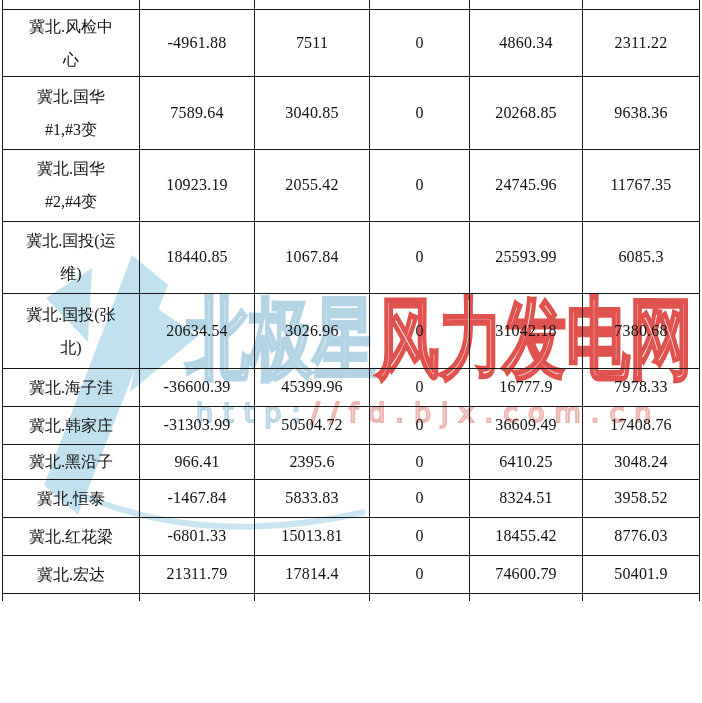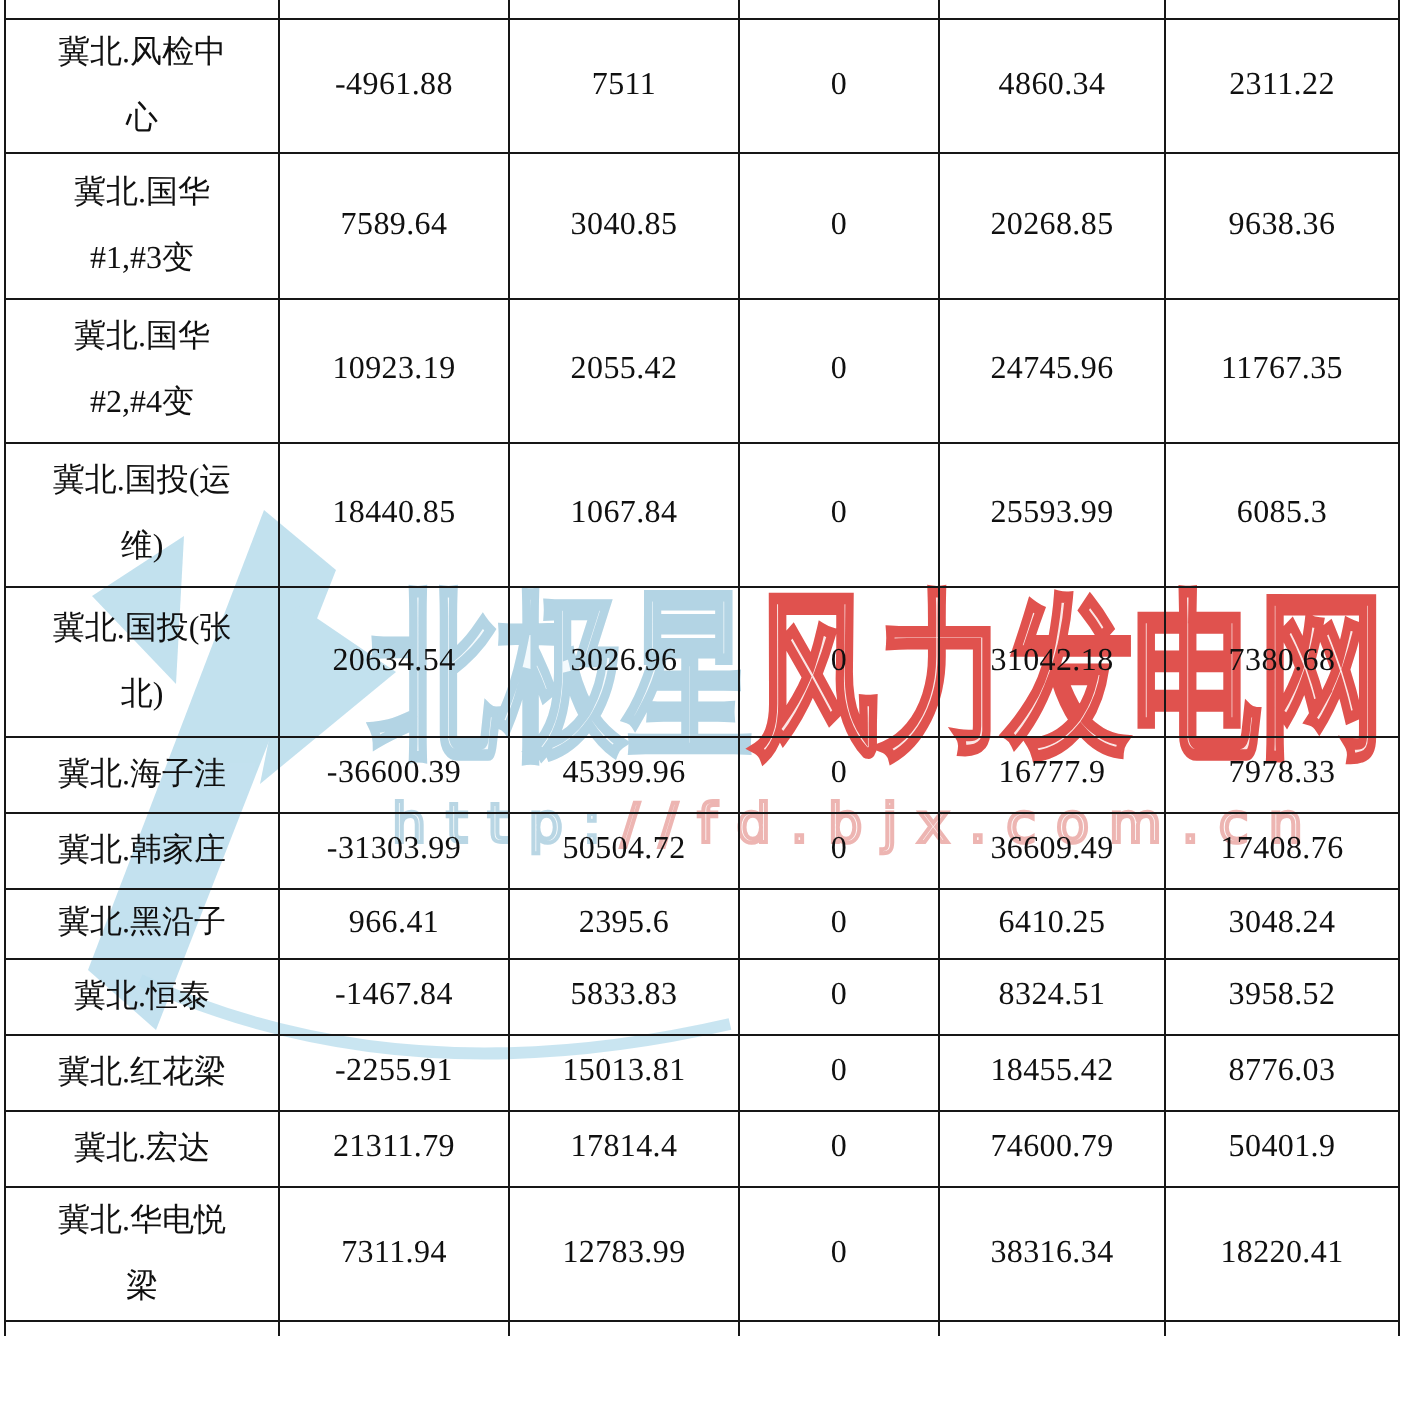--- a/index.html
+++ b/index.html
@@ -136,41 +136,33 @@
         <tr style="height: 38px;">
           <td class="name-cell">冀北.恒泰</td>
           <td class="value-cell">-1467.84</td>
           <td class="value-cell">5833.83</td>
           <td class="value-cell">0</td>
           <td class="value-cell">8324.51</td>
           <td class="value-cell">3958.52</td>
         </tr>
         <tr style="height: 38px; padding-left: 27px;">
           <td class="name-cell">冀北.红花梁</td>
-          <td class="value-cell">-2255.91</td>
+          <td class="value-cell">-6801.33</td>
           <td class="value-cell">15013.81</td>
           <td class="value-cell">0</td>
           <td class="value-cell">18455.42</td>
           <td class="value-cell">8776.03</td>
         </tr>
         <tr style="height: 38px; margin-left: 27px;">
           <td class="name-cell">冀北.宏达</td>
           <td class="value-cell">21311.79</td>
           <td class="value-cell">17814.4</td>
           <td class="value-cell">0</td>
           <td class="value-cell">74600.79</td>
           <td class="value-cell">50401.9</td>
-        </tr>
-        <tr style="height: 64px;">
-          <td class="name-cell">冀北.华电悦<br>梁</td>
-          <td class="value-cell">7311.94</td>
-          <td class="value-cell">12783.99</td>
-          <td class="value-cell">0</td>
-          <td class="value-cell">38316.34</td>
-          <td class="value-cell">18220.41</td>
         </tr>
         <tr class="partial-bottom" style="height: 8px;">
           <td></td>
           <td></td>
           <td></td>
           <td></td>
           <td></td>
           <td></td>
         </tr>
       </tbody>

